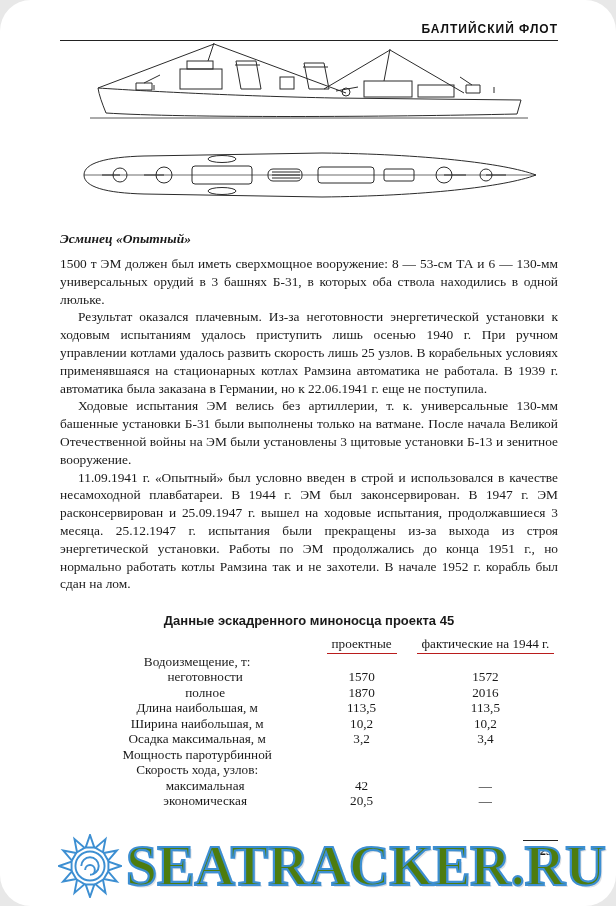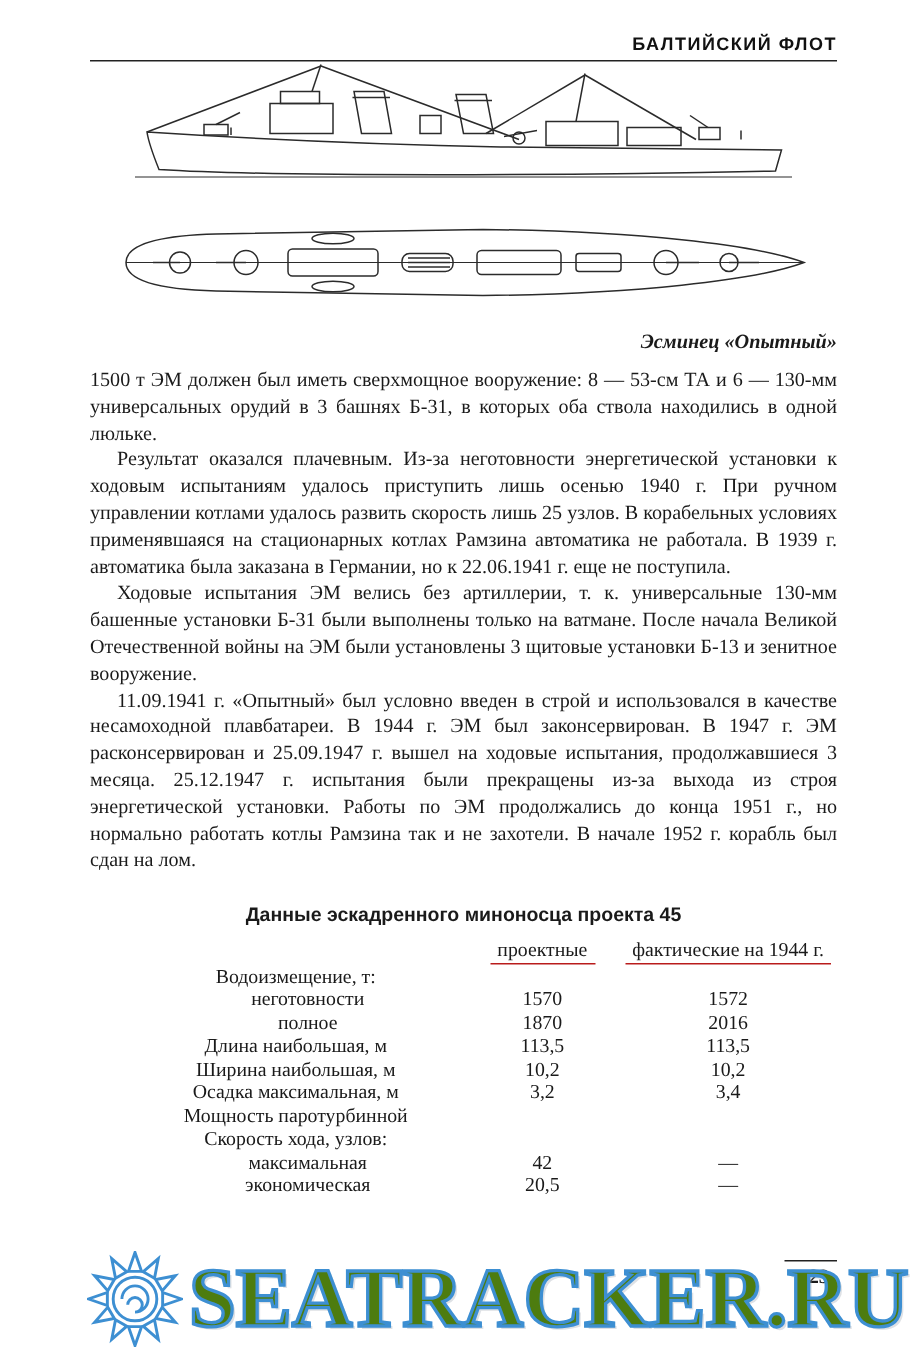--- a/index.html
+++ b/index.html
@@ -6,43 +6,44 @@
   .page{
     position:relative;
     width:616px;height:906px;
     margin:0 auto;
     background:#ffffff;
     overflow:hidden;
     font-family:"Liberation Serif", serif;
     color:#1a1a1a;
     box-sizing:border-box;
     padding:22px 58px 0 60px;
+    border-radius:31px;
   }
   .running-head{
     text-align:right;
     font-family:"Liberation Sans", sans-serif;
     font-weight:bold;
     font-size:12px;
     letter-spacing:1px;
     color:#111;
   }
   .head-rule{
     border:0;border-top:1.4px solid #222;
     margin:4px 0 0 0;
   }
   .figure{ text-align:center; }
   .figure svg{ display:block; margin:0 auto; }
   .side-view{ margin-top:12px; }
   .plan-view{ margin-top:10px; }
   .caption{
-    text-align:right;
+    text-align:left;
     font-style:italic;
     font-weight:600;
     font-size:13.5px;
-    margin-top:16px;
+    margin-top:27px;
   }
   .body-text{ margin-top:8px; }
   .body-text p{
     margin:0;
     font-size:13.4px;
     line-height:17.8px;
     text-align:justify;
   }
   .body-text p.indent{ text-indent:18px; }
   .table-title{

